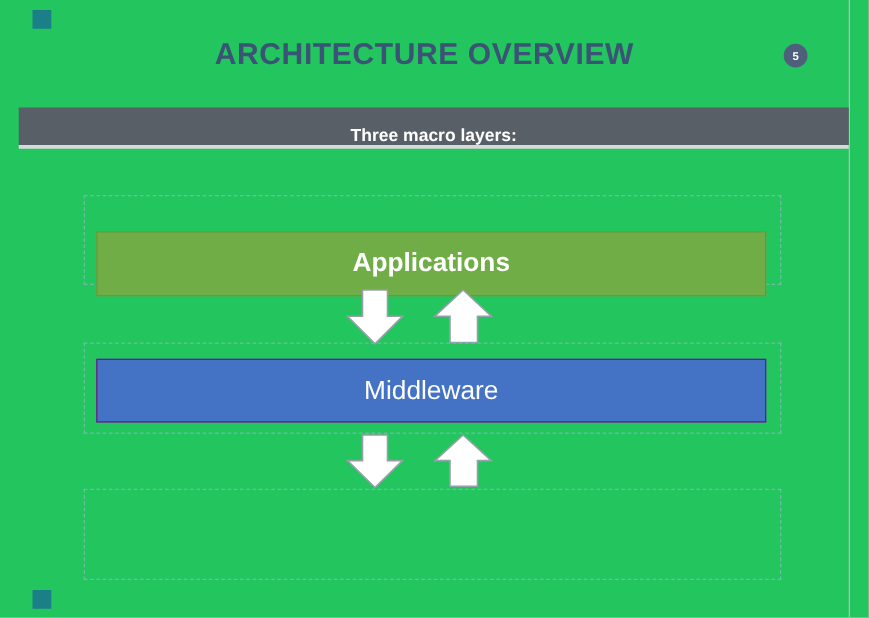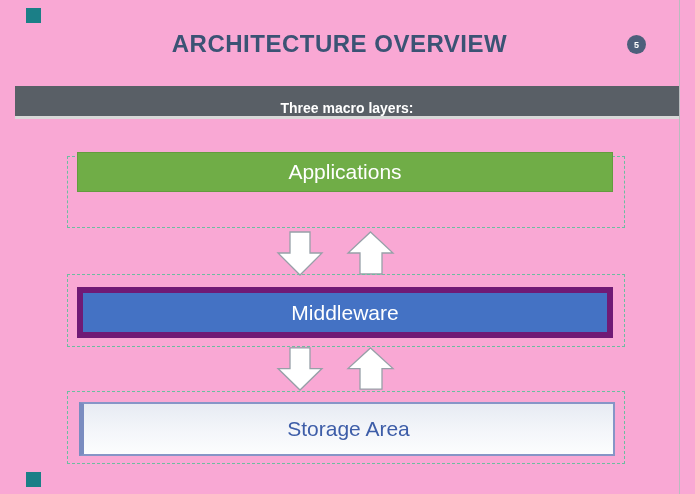--- a/index.html
+++ b/index.html
@@ -1,21 +1,21 @@
 <!DOCTYPE html>
 <html><head>
 <meta charset="utf-8">
 <style>
   html,body{margin:0;padding:0;}
   body{
     width:695px;height:494px;position:relative;background:#ffffff;
     font-family:"Liberation Sans","DejaVu Sans",sans-serif;
     overflow:hidden;
   }
-  .slide{position:absolute;left:0;top:0;width:695px;height:494px;background:#f9a8d4;}
+  .slide{position:absolute;left:0;top:0;width:695px;height:494px;background:#22c55e;}
   .right-edge{position:absolute;top:0;left:679px;width:1px;height:494px;background:#b9bcbe;}
 
   .corner-accent{position:absolute;left:26px;width:15px;height:15px;background:#1b7f87;}
   .corner-accent.top{top:8px;}
   .corner-accent.bottom{top:472px;}
 
   .title{
     position:absolute;left:0;top:30px;width:679px;text-align:center;
     font-size:24px;font-weight:bold;letter-spacing:0.5px;color:#3b5374;
   }
@@ -39,22 +39,22 @@
   }
   .dashed-app{top:156px;height:72px;}
   .dashed-mid{top:274px;height:73px;}
   .dashed-sto{top:391px;height:73px;}
 
   .layer-box{
     position:absolute;left:77px;width:536px;box-sizing:border-box;
     display:flex;align-items:center;justify-content:center;
     font-size:21px;
   }
-  .layer-app{top:152px;height:40px;background:#70ad47;border:1px solid #639c3f;color:#ffffff;}
-  .layer-mid{top:287px;height:51px;background:#4472c4;border:6px solid #701a75;color:#ffffff;text-align:right;}
+  .layer-app{top:185px;height:52px;background:#70ad47;border:1px solid #639c3f;color:#ffffff;font-weight:bold;}
+  .layer-mid{top:287px;height:51px;background:#4472c4;border:1px solid #701a75;color:#ffffff;text-align:right;}
   .layer-sto{
     top:402px;height:54px;left:79px;width:536px;
     background:linear-gradient(180deg,#e7ebf3 0%,#f4f6fa 55%,#fcfdfe 100%);
     border:2px solid #8695c7;border-left:5px solid #7a8cc0;color:#3d5da8;
   }
 
   .arrow-pair{position:absolute;left:276px;width:119px;height:45px;}
   .arrow-pair.p1{top:231px;}
   .arrow-pair.p2{top:347px;height:44px;}
   .arrow-pair svg{display:block;width:100%;height:100%;}
@@ -96,17 +96,14 @@
   </div>
 
   <div class="arrow-pair p2">
     <svg viewBox="0 0 119 45" preserveAspectRatio="none">
       <polygon points="14,1 34,1 34,22 46,22 24,44 2,22 14,22" fill="#ffffff" stroke="#97a0a8" stroke-width="1.3"></polygon>
       <polygon points="94.5,1 117,22 106,22 106,43 84,43 84,22 72,22" fill="#ffffff" stroke="#97a0a8" stroke-width="1.3"></polygon>
     </svg>
   </div>
 
   <div class="dashed-box dashed-sto"></div>
-  <div class="layer-box layer-sto">
-    <span>Storage Area</span>
-  </div>
 
 </div>
 
 </body></html>

